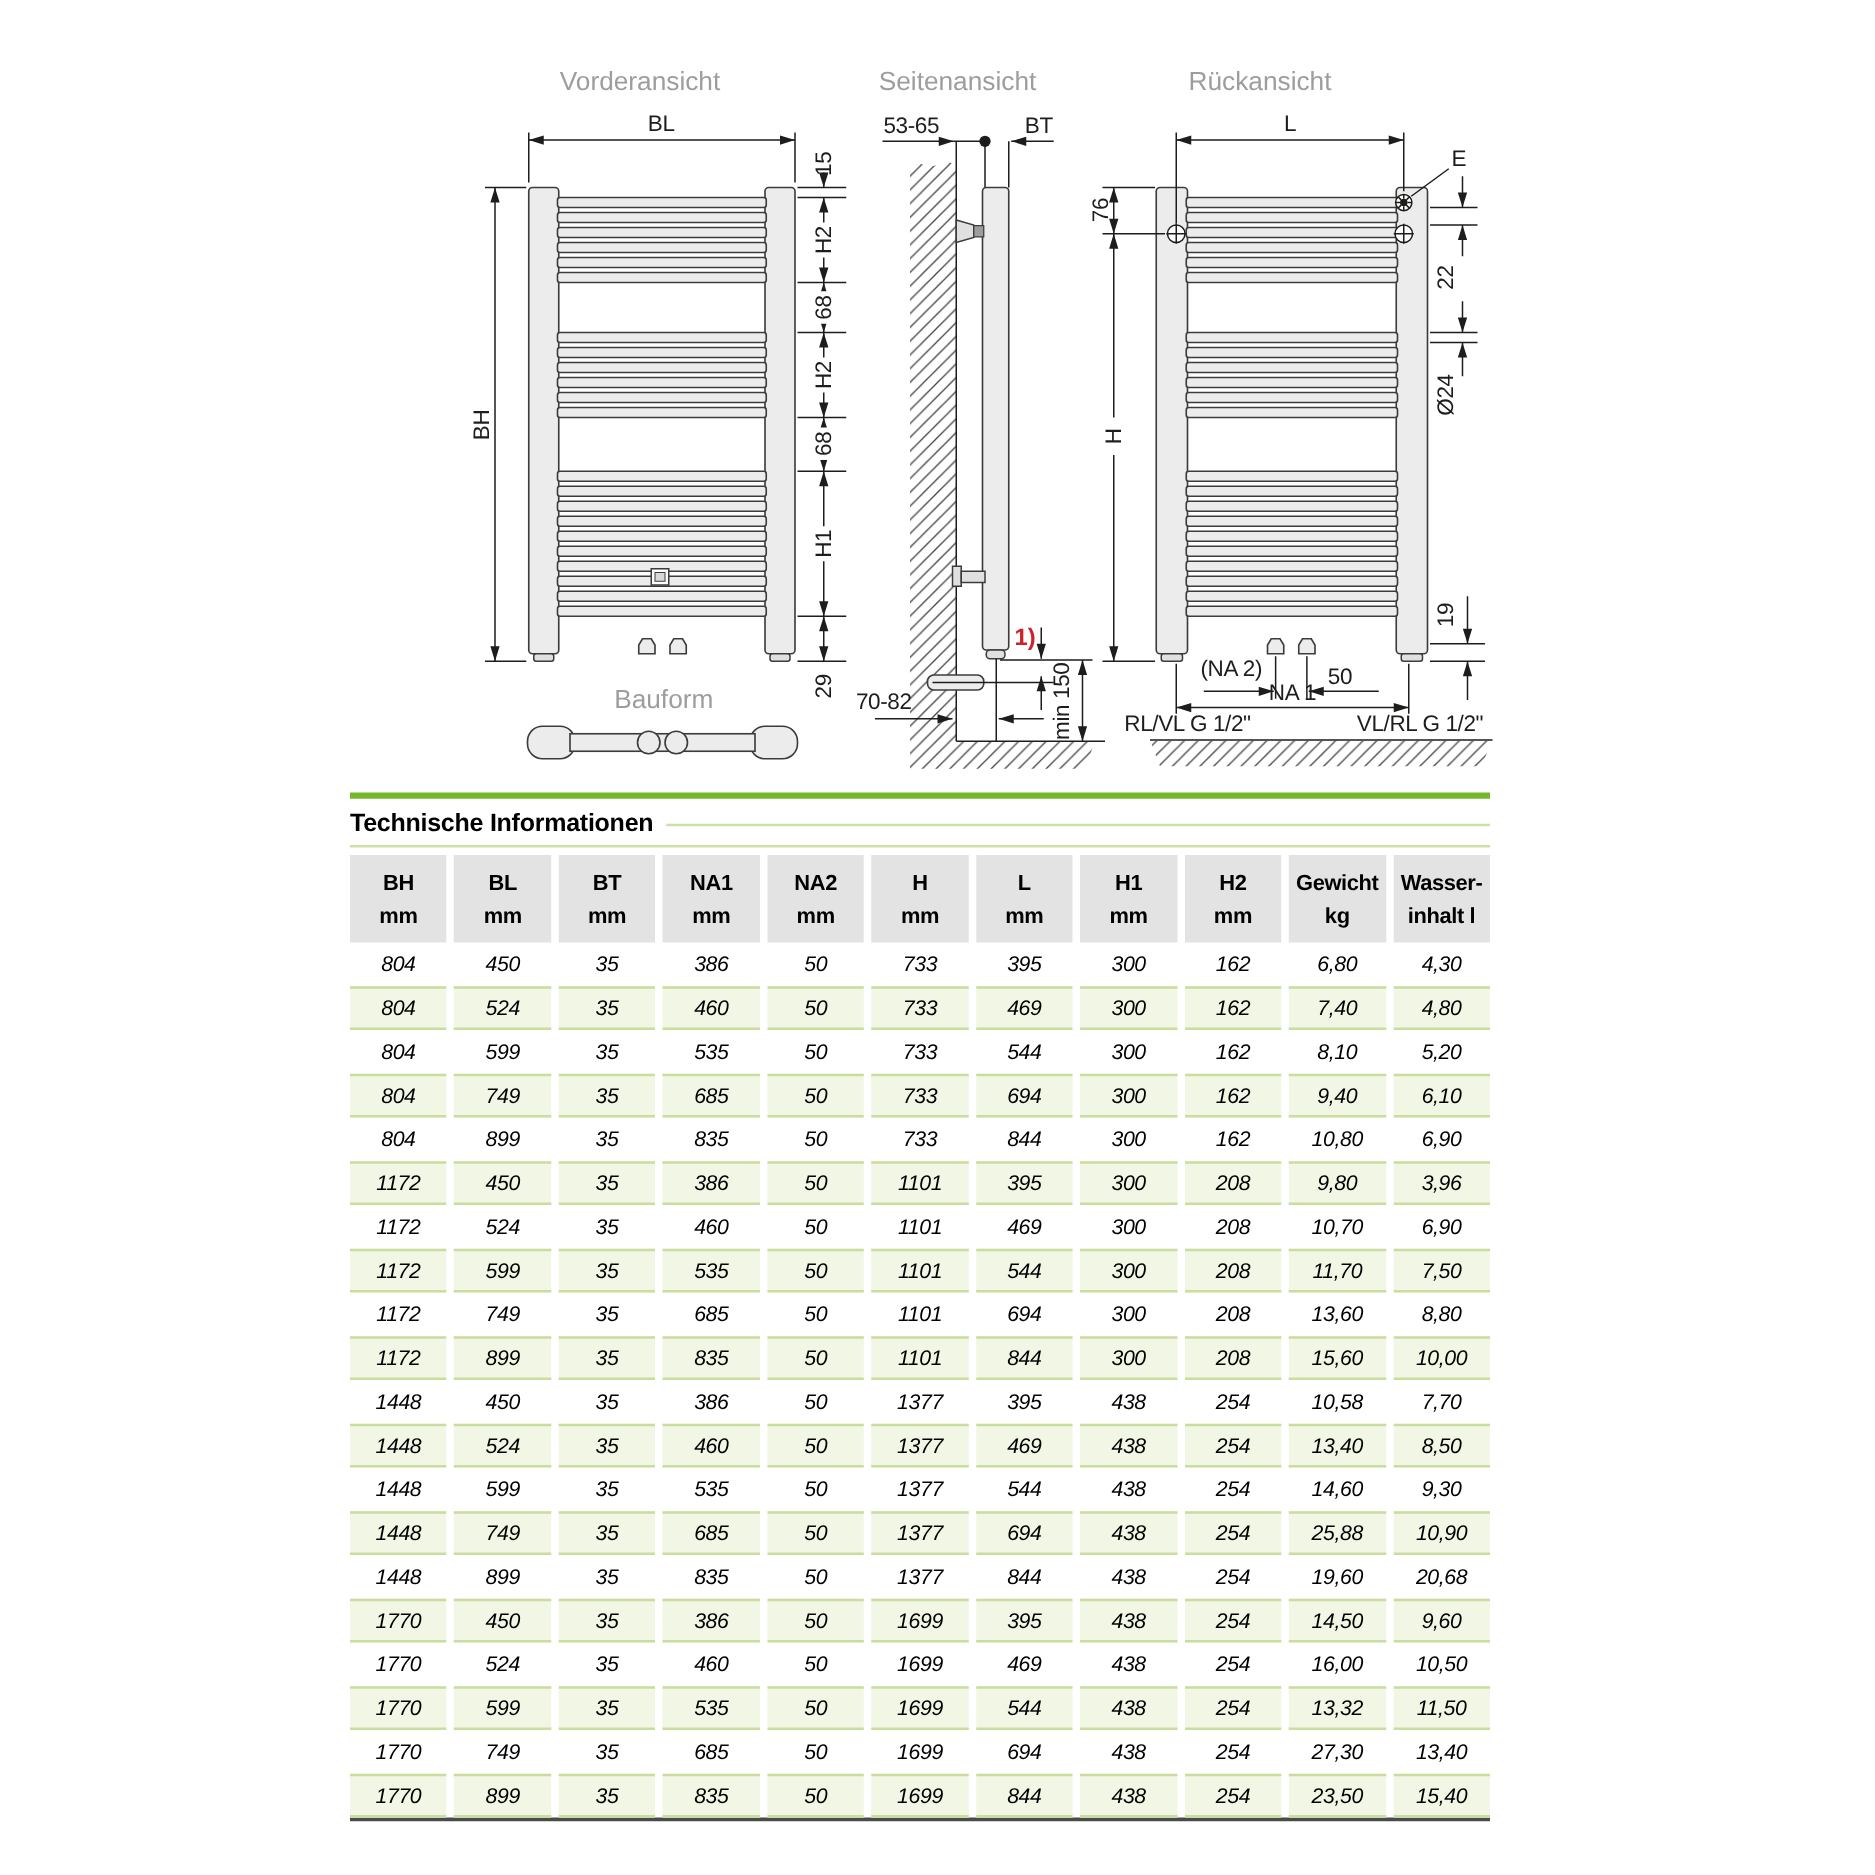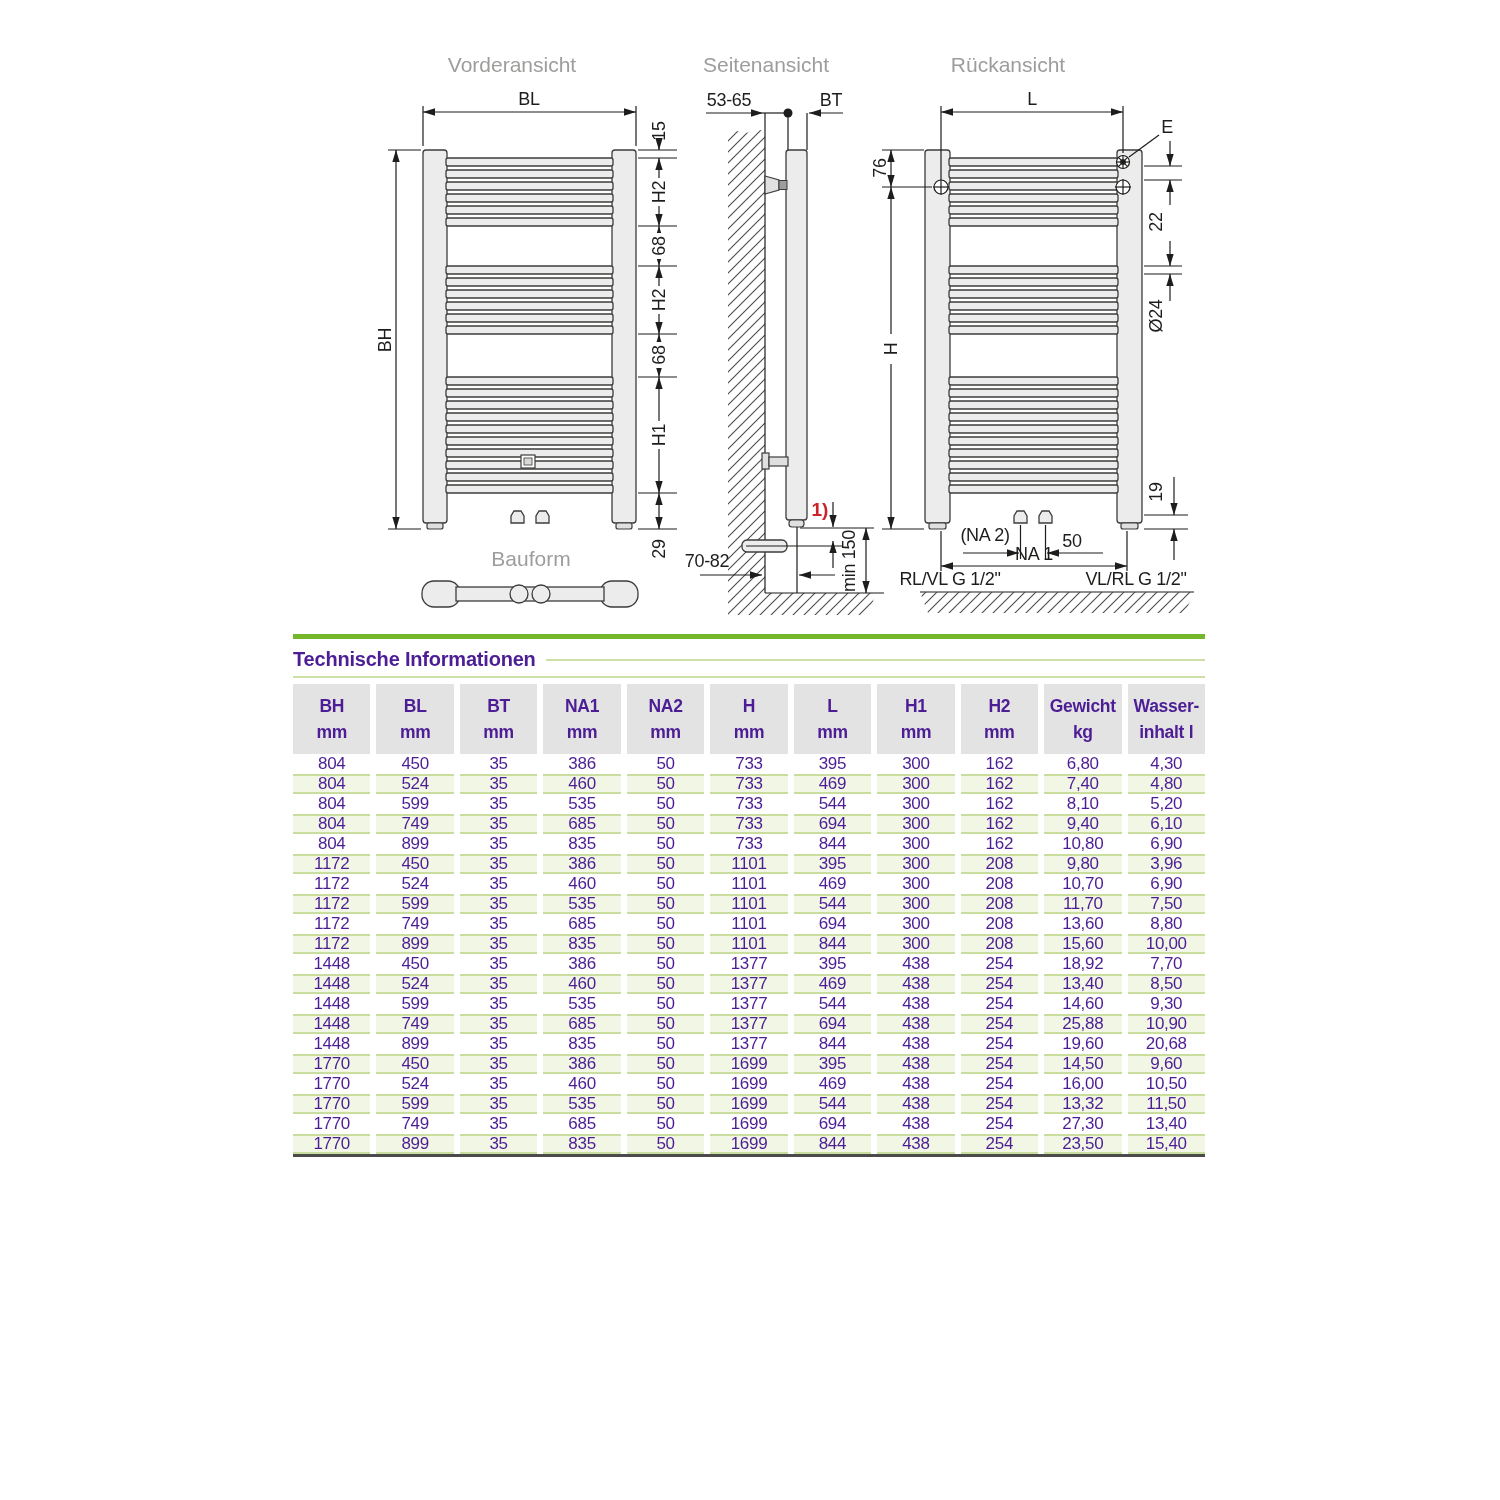--- a/index.html
+++ b/index.html
@@ -10,32 +10,32 @@
   svg.drawing { position:absolute; left:0; top:0; }
   .vtitle  { font-family:"Liberation Sans",sans-serif; font-size:21px; fill:#9d9d9c; text-anchor:middle; }
   .dimtxt  { font-family:"Liberation Sans",sans-serif; font-size:18px; fill:#1d1d1b; text-anchor:middle; letter-spacing:-0.3px; }
   .redtxt  { font-family:"Liberation Sans",sans-serif; font-size:19px; font-weight:bold; fill:#cc2229; text-anchor:middle; }
   .ln      { stroke:#1d1d1b; stroke-width:1.2; fill:none; }
   .part    { fill:#ececec; stroke:#3c3c3b; stroke-width:1.3; }
   .part2   { fill:#e0e0e0; stroke:#3c3c3b; stroke-width:1.2; }
   .mask    { fill:#ffffff; }
 
   
-  .tech { position:absolute; left:293px; top:634px; width:912px; color:#4c1d95; }
+  .tech { position:absolute; left:280px; top:634px; width:912px; color:#000000; }
   .greenbar { height:5px; background:#74b72b; }
   .sec-title { display:flex; align-items:center; gap:10px; margin-top:9px; }
   .sec-title h2 { font-size:20px; font-weight:bold; margin:0; letter-spacing:-0.2px; white-space:nowrap; }
   .sec-title .rule { flex:1; height:2px; background:#cde0a5; }
   .rule-full { height:2px; background:#cde0a5; margin-top:5px; }
   .thead { display:flex; gap:6px; margin-top:6px; }
   .th { flex:1 1 0; background:#e3e3e3; height:70px; display:flex; flex-direction:column;
         justify-content:center; align-items:center; font-weight:bold; font-size:17.5px;
         line-height:1.5; letter-spacing:-0.3px; }
   .tbody { border-bottom:3px solid #4b4b4a; }
-  .trow { display:flex; gap:6px; height:20px; box-sizing:border-box; }
+  .trow { display:flex; gap:6px; height:35px; box-sizing:border-box;font-style:italic; }
   .trow .td { flex:1 1 0; display:flex; align-items:center; justify-content:center;
               font-size:17px; letter-spacing:-0.3px; box-sizing:border-box; }
   .trow.alt .td { background:#f1f6e5; border-top:2px solid #c9dd9f; border-bottom:2px solid #c9dd9f; }
 </style>
 </head>
 <body>
 
 <div class="page">
 
   <svg class="drawing" width="1500" height="640" viewBox="0 0 1500 640">
@@ -502,21 +502,21 @@
         <div class="trow">
           <div class="td">1448</div>
           <div class="td">450</div>
           <div class="td">35</div>
           <div class="td">386</div>
           <div class="td">50</div>
           <div class="td">1377</div>
           <div class="td">395</div>
           <div class="td">438</div>
           <div class="td">254</div>
-          <div class="td">18,92</div>
+          <div class="td">10,58</div>
           <div class="td">7,70</div>
         </div>
         <div class="trow alt">
           <div class="td">1448</div>
           <div class="td">524</div>
           <div class="td">35</div>
           <div class="td">460</div>
           <div class="td">50</div>
           <div class="td">1377</div>
           <div class="td">469</div>

